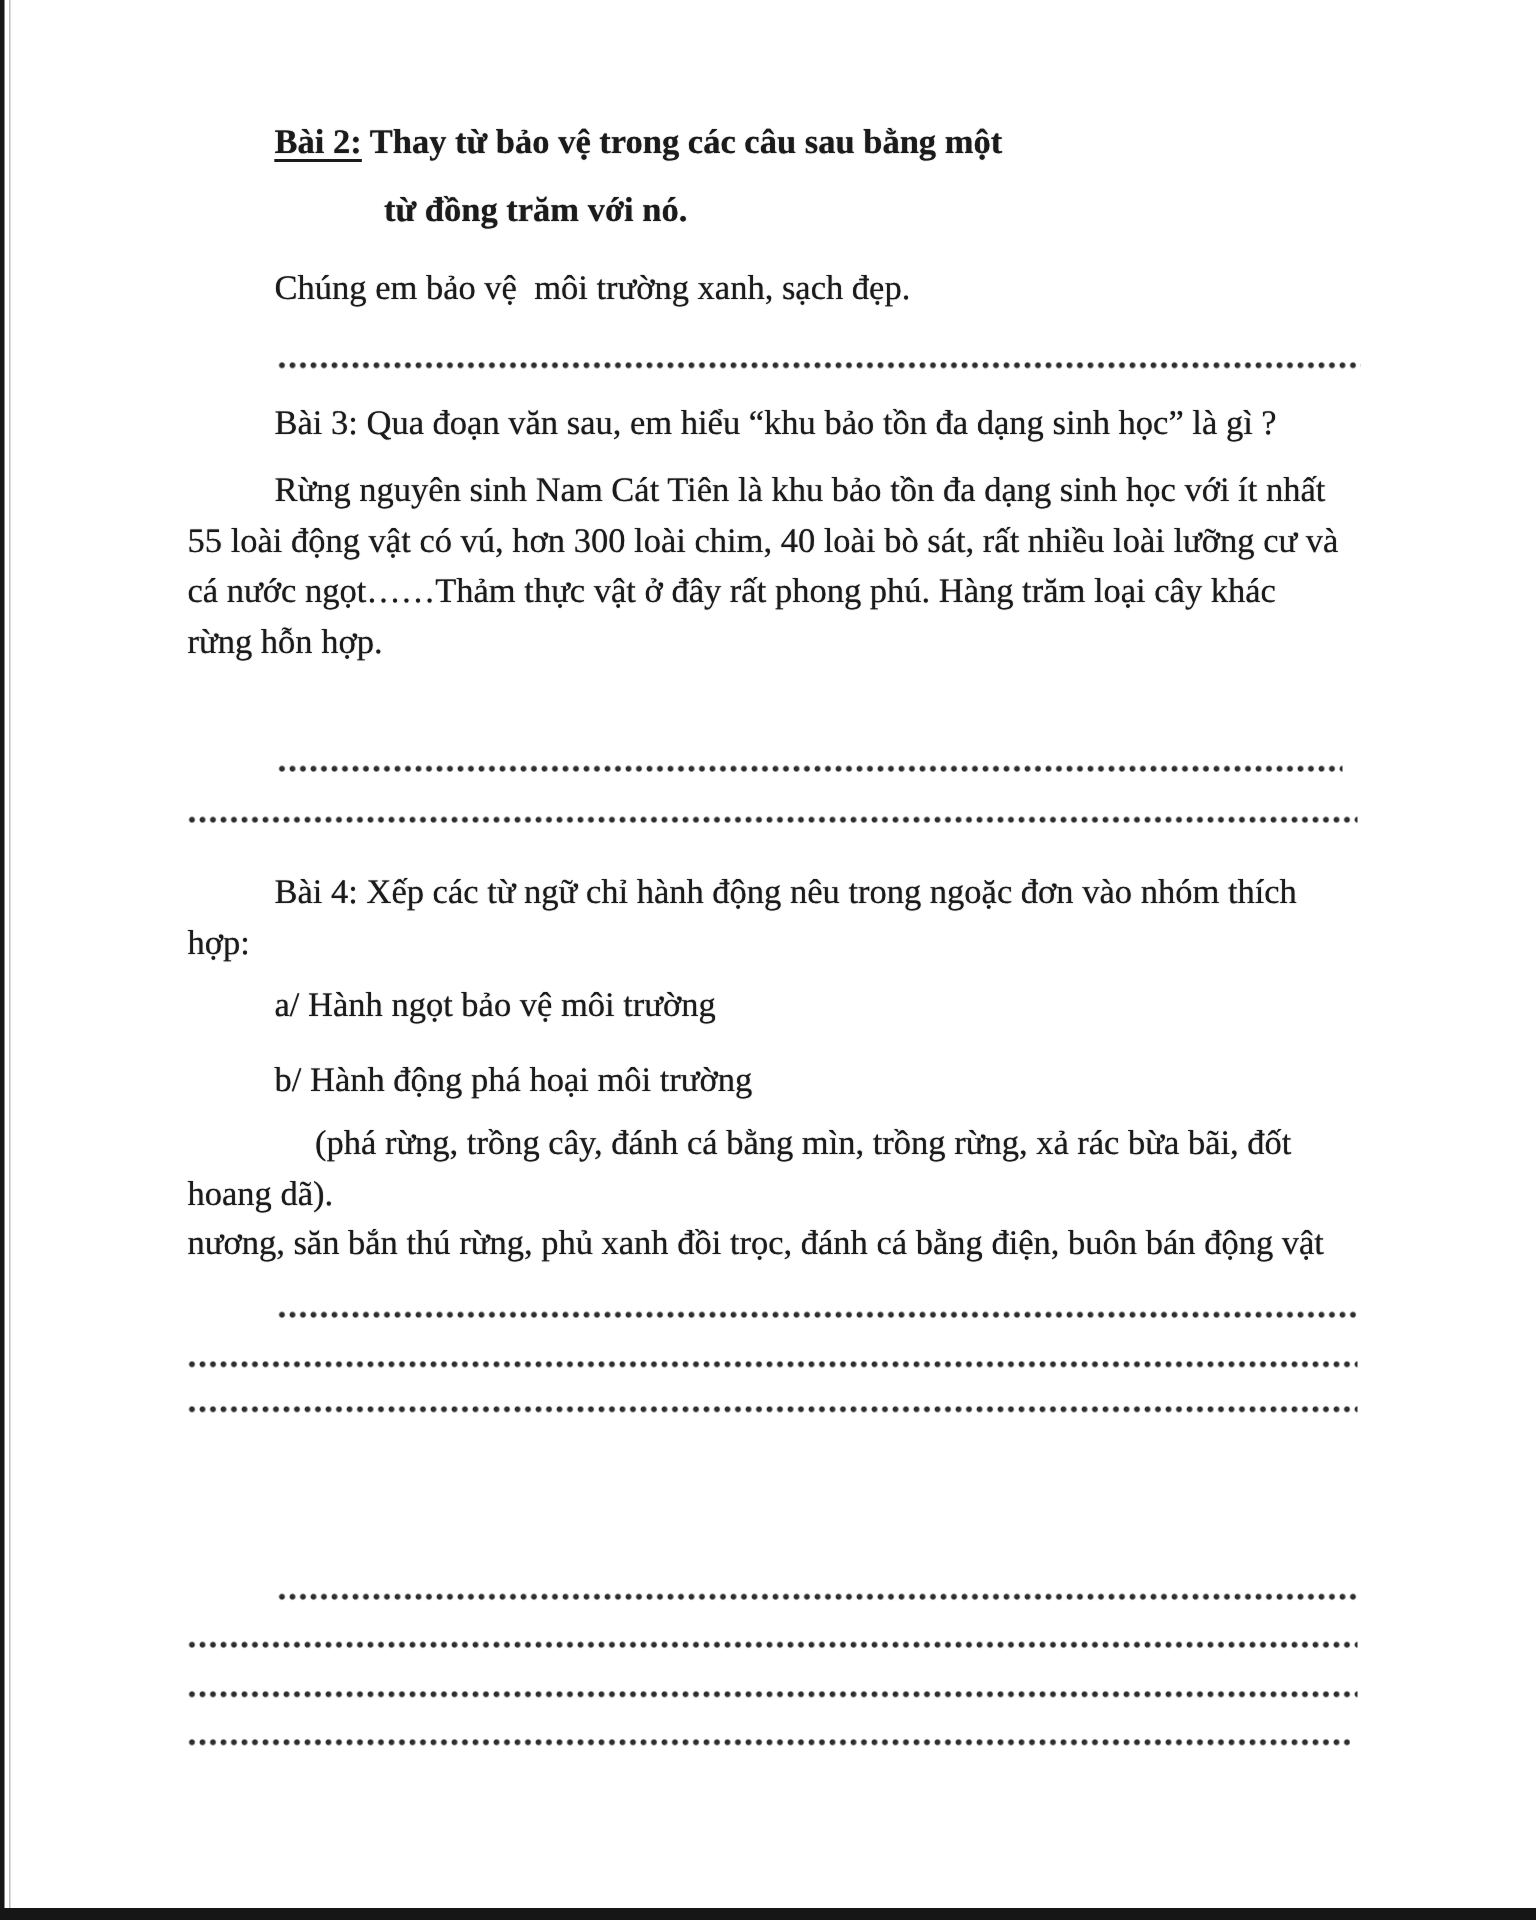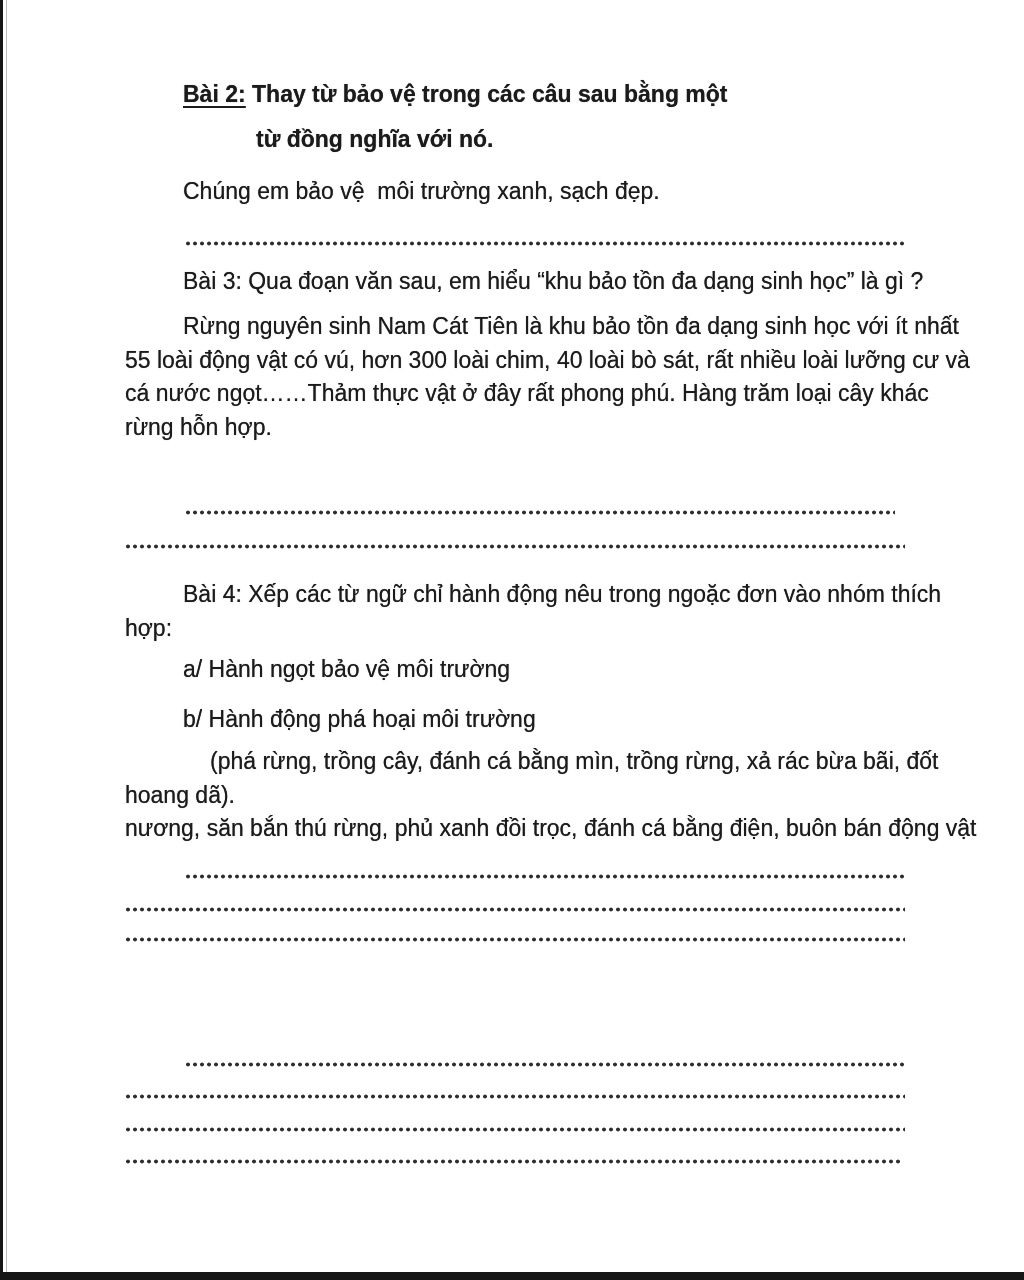--- a/index.html
+++ b/index.html
@@ -1,21 +1,21 @@
 <!DOCTYPE html>
 <html lang="vi"><head>
 <meta charset="utf-8">
 <style>
   html,body{margin:0;padding:0;background:#fff;}
   .page{
     position:relative;
     width:1024px;height:1280px;
     background:#ffffff;
     color:#1b1b1b;
-    font-family:Liberation Sans, sans-serif;
+    font-family:Liberation Serif, serif;
     overflow:hidden;
   }
   .edge-left{
     position:absolute;left:0;top:0;width:3px;height:1280px;
     background:#161616;
   }
   .edge-left-ghost{
     position:absolute;left:6px;top:0;width:1px;height:1280px;
     background:#bdbdbd;
   }
@@ -50,21 +50,21 @@
 </head>
 <body>
 
 <div class="page">
 
   <div class="edge-left"></div>
   <div class="edge-left-ghost"></div>
 
   <div class="line bold soft" style="top:78px;left:183px;"><span class="u">Bài 2:</span><span> Thay từ bảo vệ trong các câu sau bằng một</span></div>
 
-  <div class="line bold soft" style="top:123px;left:256px;">từ đồng nghĩa với nó.</div>
+  <div class="line bold soft" style="top:123px;left:256px;">từ đồng trăm với nó.</div>
 
   <div class="line soft" style="top:175px;left:183px;">Chúng em bảo vệ  môi trường xanh, sạch đẹp.</div>
 
   <div class="dots indent" style="top:240px;width:722px;"></div>
 
   <div class="line soft" style="top:265px;left:183px;">Bài 3: Qua đoạn văn sau, em hiểu “khu bảo tồn đa dạng sinh học” là gì ?</div>
 
   <div class="blk soft" style="top:310px;">
     <div class="ind58">Rừng nguyên sinh Nam Cát Tiên là khu bảo tồn đa dạng sinh học với ít nhất</div>
     <div>55 loài động vật có vú, hơn 300 loài chim, 40 loài bò sát, rất nhiều loài lưỡng cư và</div>

